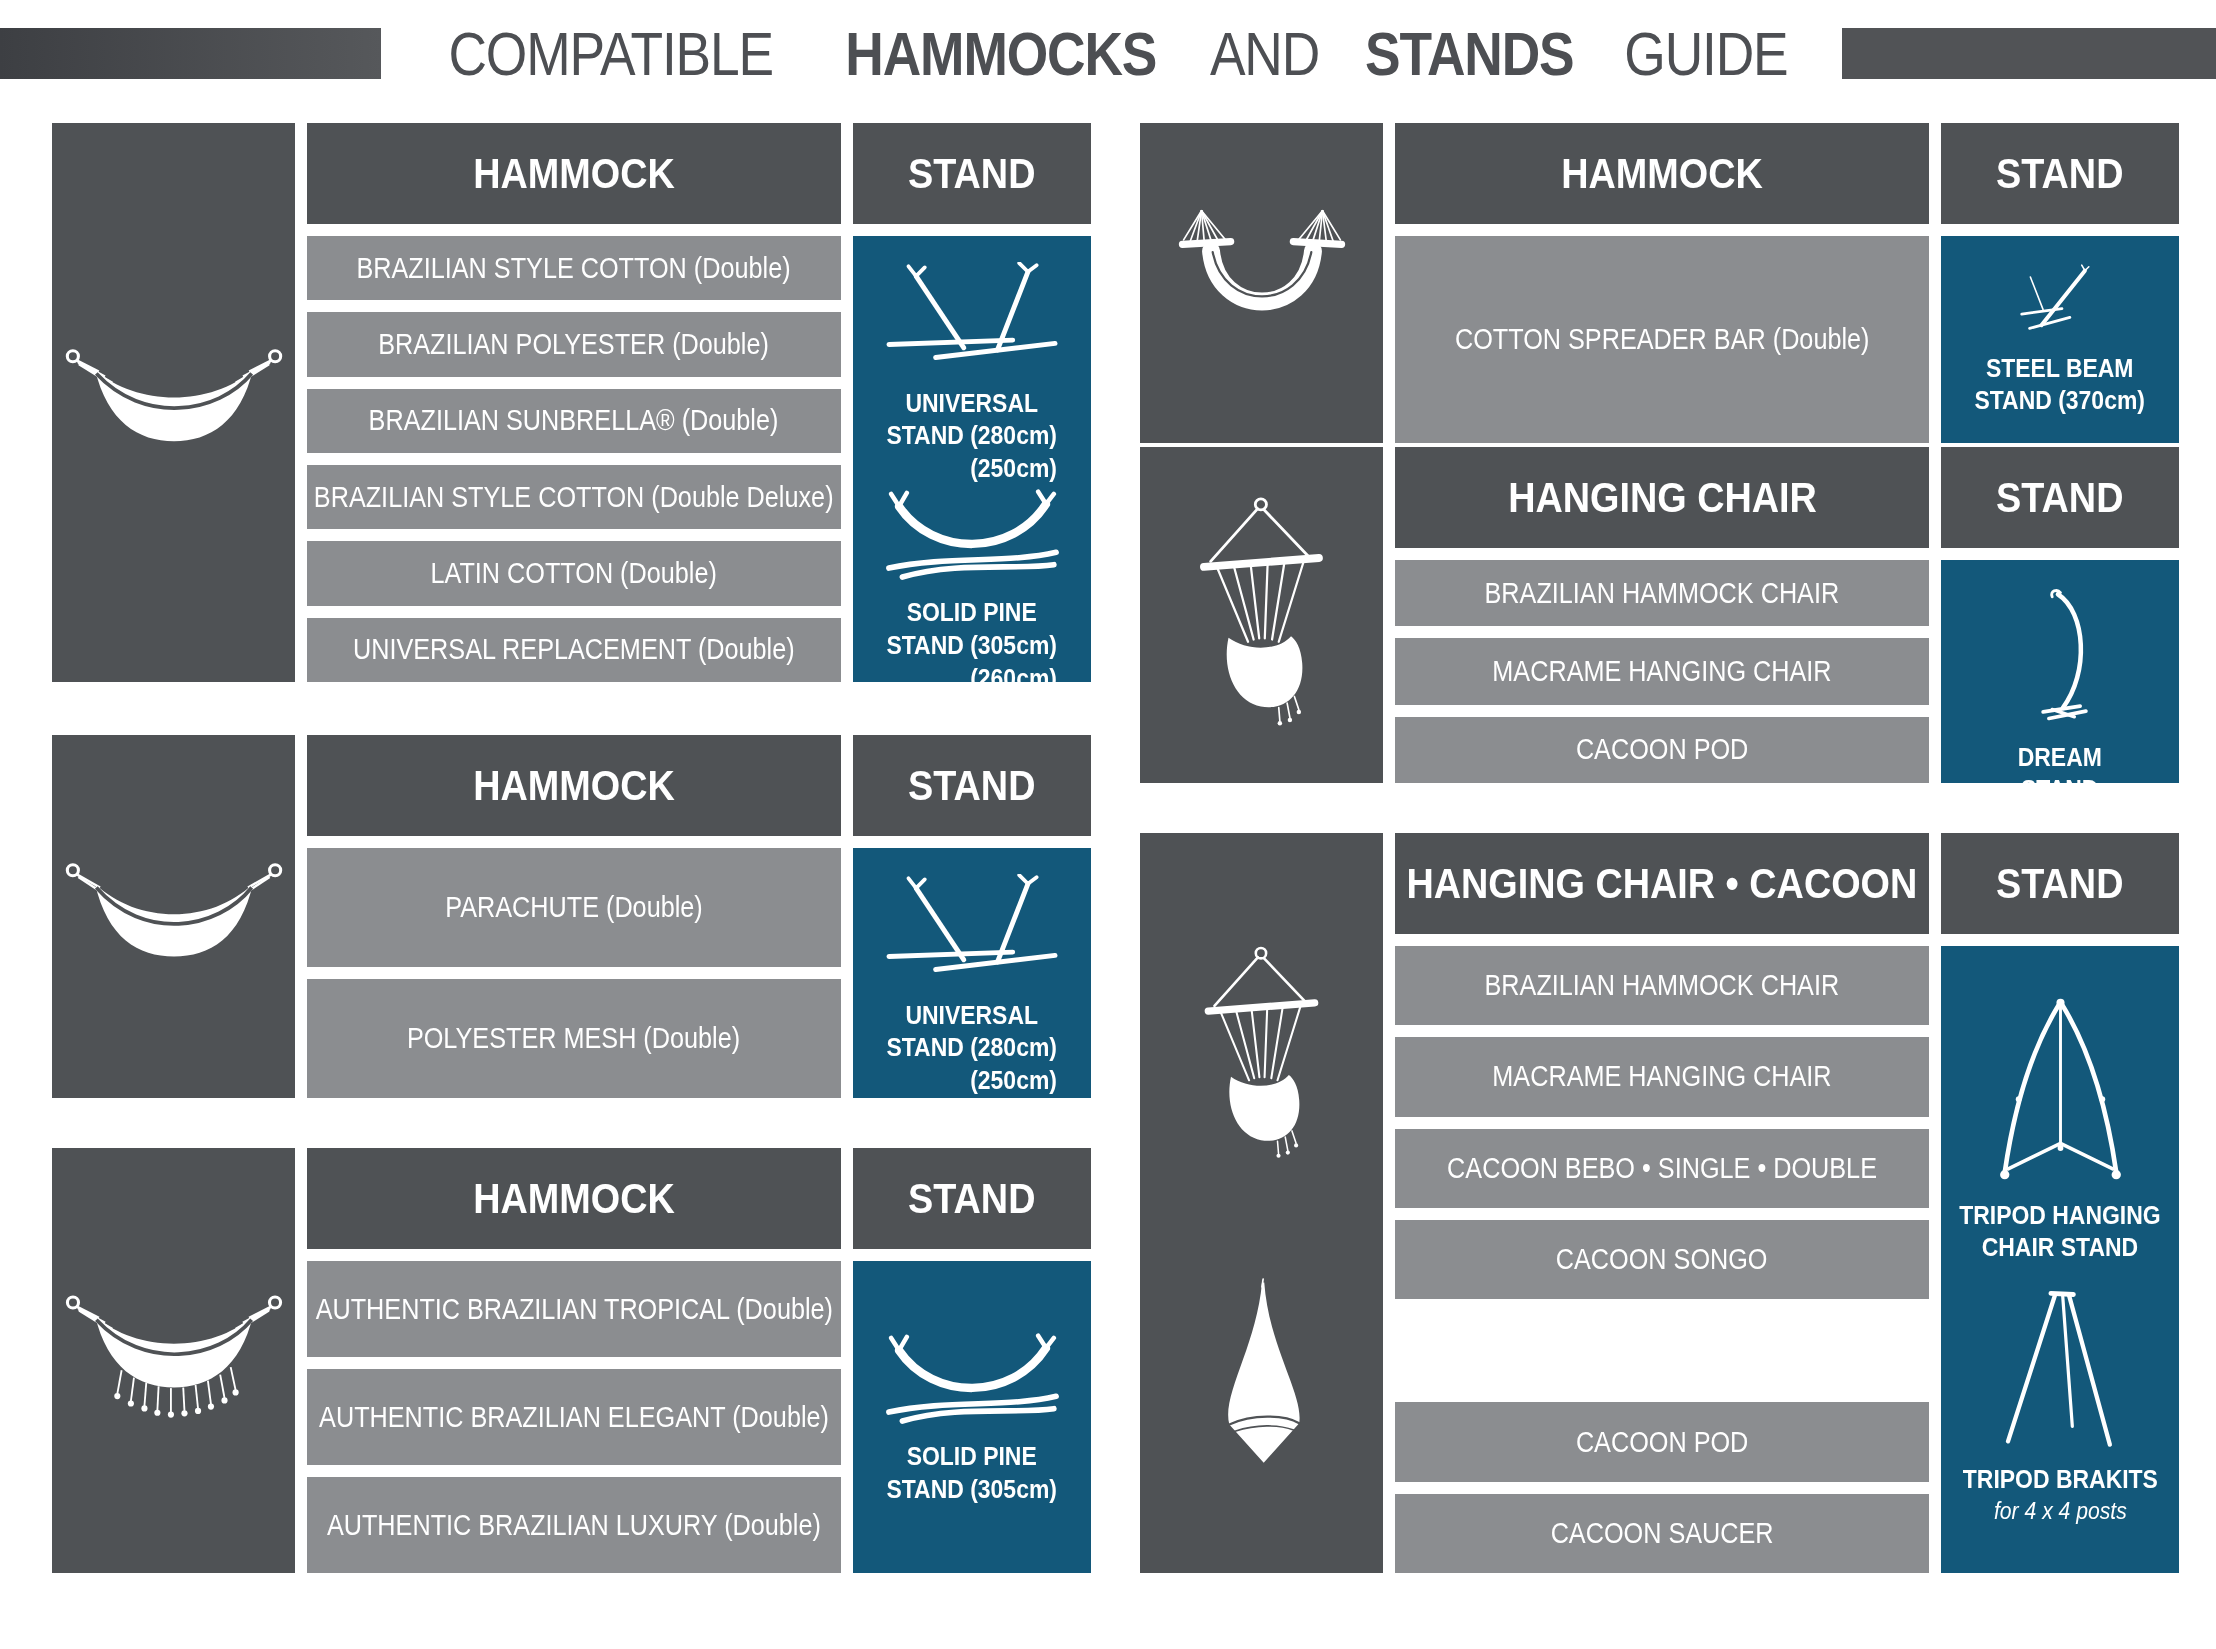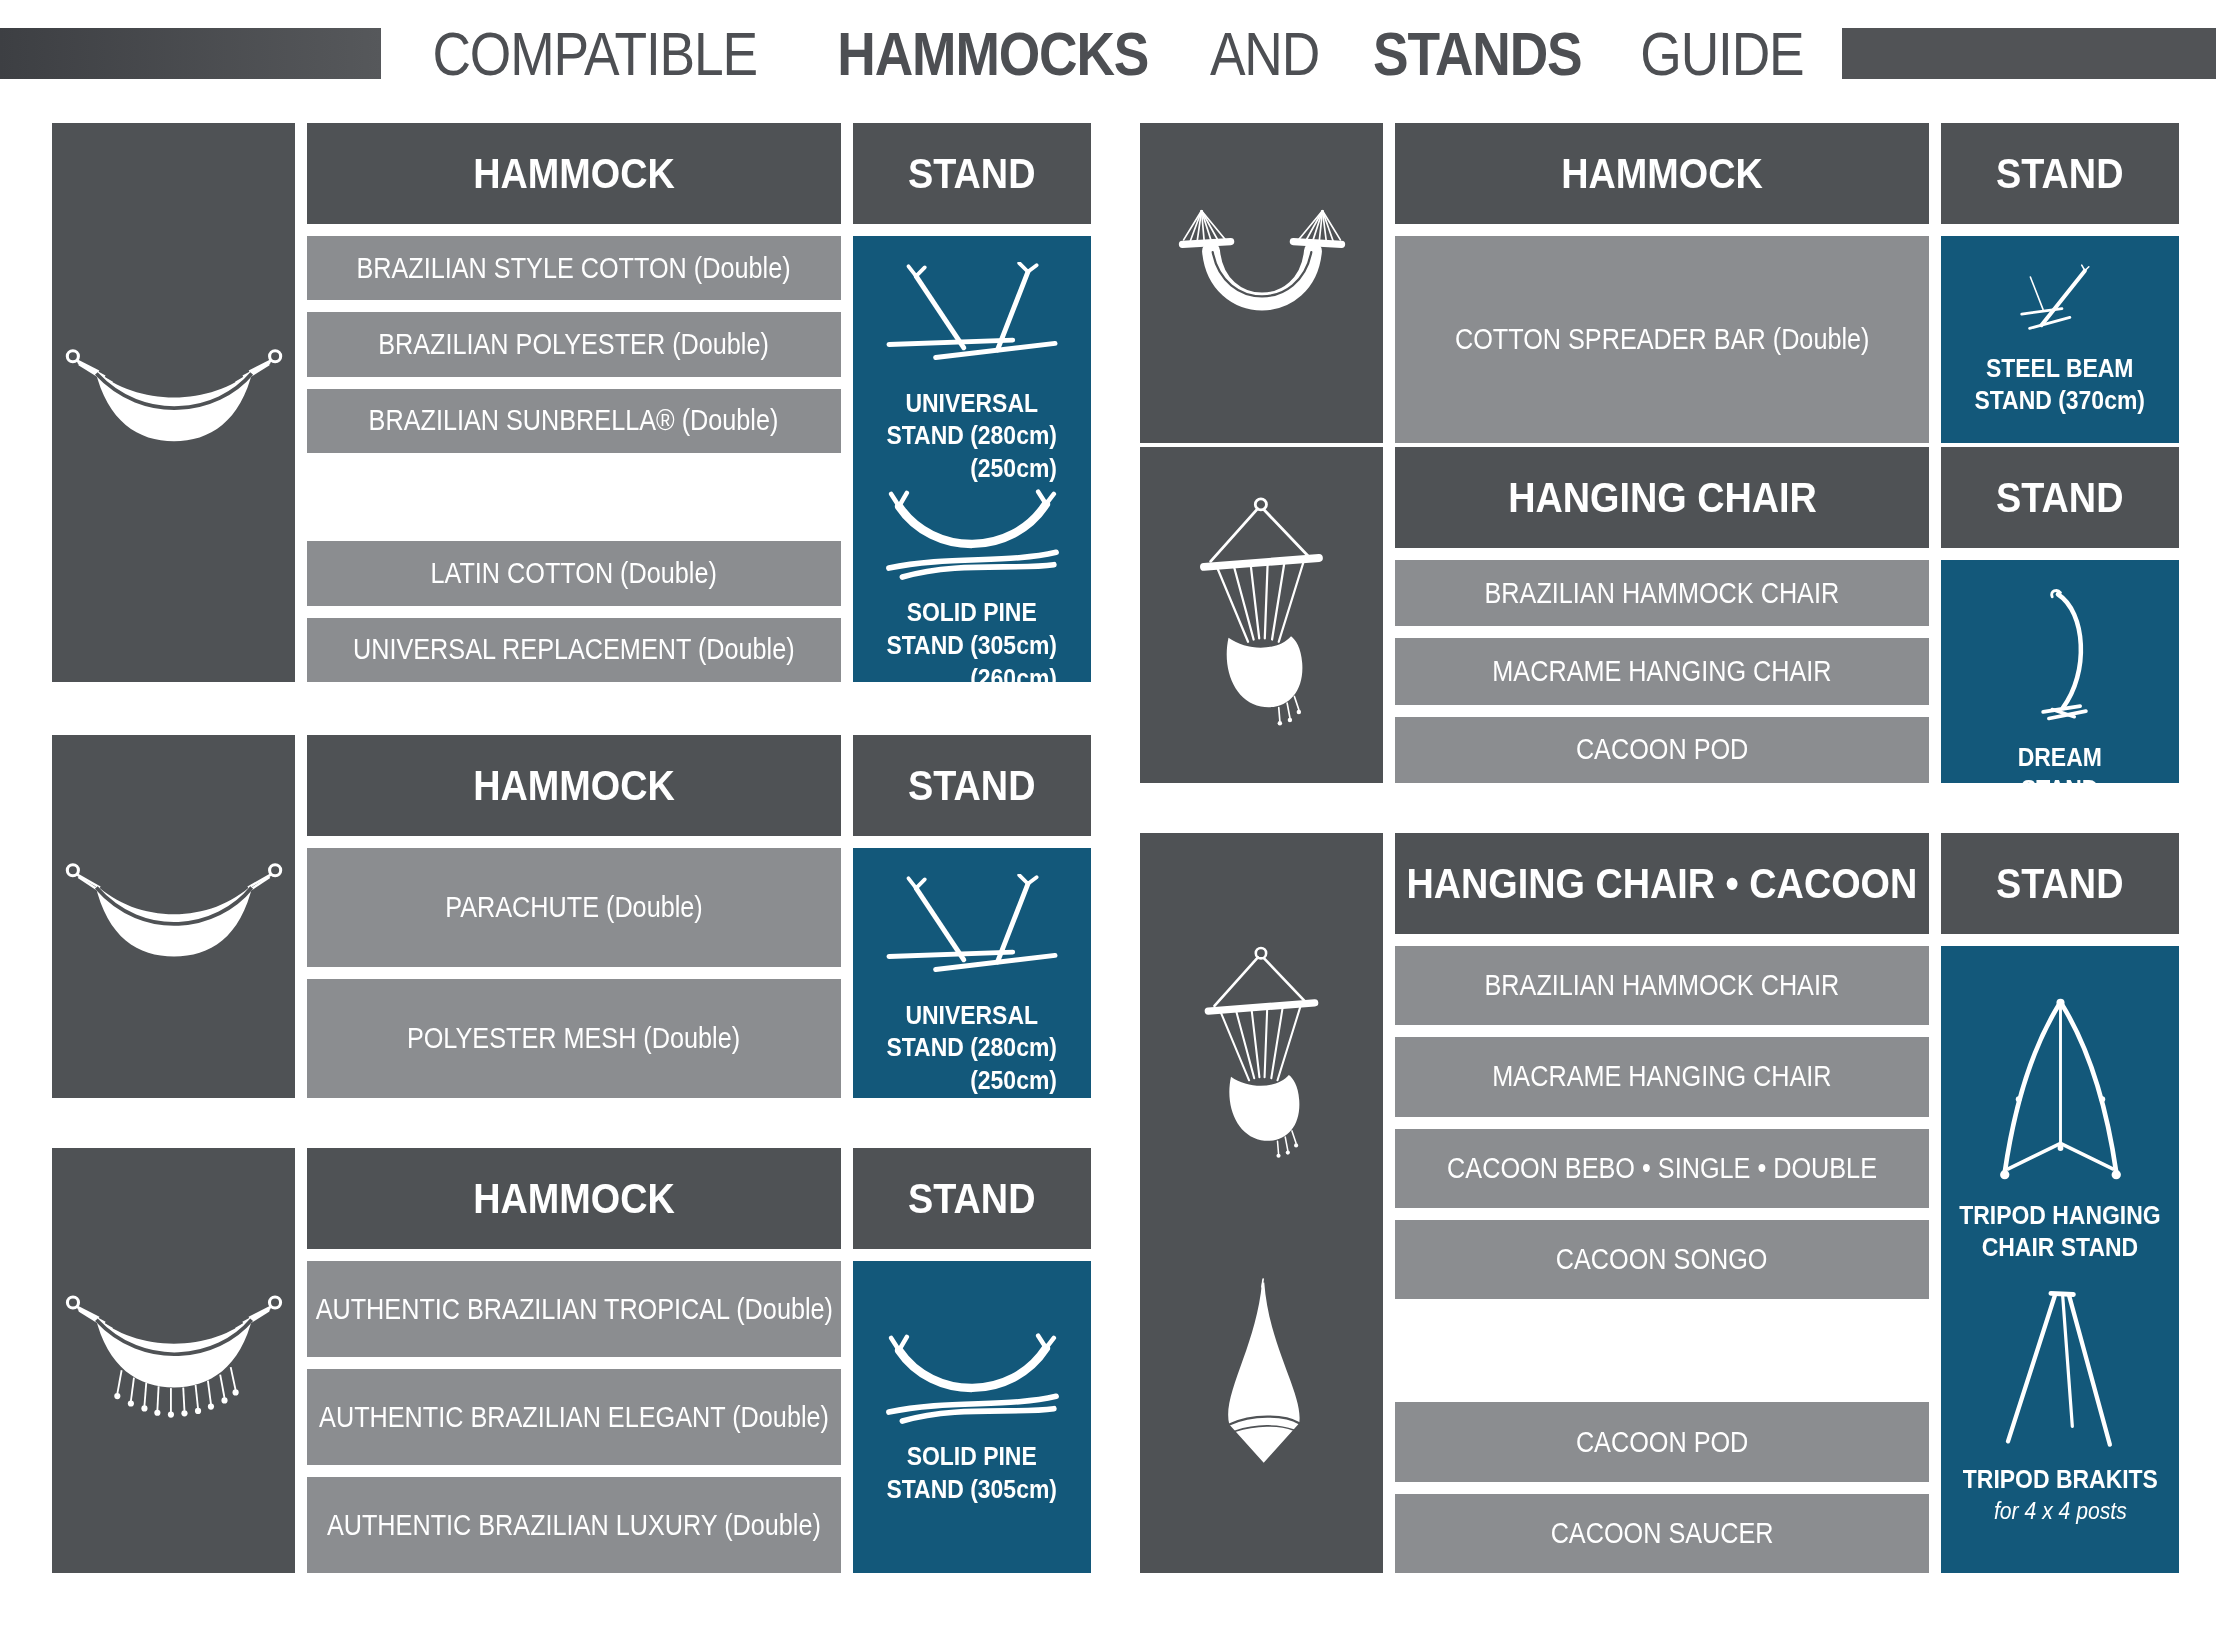--- a/index.html
+++ b/index.html
@@ -4,21 +4,21 @@
 <style>
   html,body{margin:0;padding:0;background:#ffffff;}
   .page{position:relative;width:2216px;height:1650px;background:#ffffff;
         font-family:"Liberation Sans",sans-serif;overflow:hidden;}
 
   
   .bar{position:absolute;top:28px;height:51px;}
   .bar.left{left:0;width:381px;background:linear-gradient(90deg,#3d3f43,#56585b);}
   .bar.right{left:1842px;width:374px;background:#515356;}
   .title{position:absolute;left:381px;top:12px;width:1461px;height:83px;
-         display:flex;align-items:center;justify-content:center;gap:28px;
+         display:flex;align-items:center;justify-content:center;gap:20px;
          color:#4d4f53;font-size:62px;letter-spacing:-1.3px;white-space:nowrap;}
   .title .w{display:inline-block;transform:scaleX(0.86);transform-origin:center;}
   .title .bold{font-weight:bold;}
 
   
   .ctable{position:absolute;width:1226px;display:grid;
           grid-template-columns:243px 534px 238px;column-gap:6.7px;row-gap:6.7px;gap:12px;}
   .iconbox{grid-column:1;grid-row:1/-1;background:#4f5255;
            display:flex;flex-direction:column;align-items:center;justify-content:space-evenly;}
   .hdr{background:#4f5255;color:#ffffff;font-weight:bold;font-size:42px;
@@ -82,20 +82,23 @@
       </div>
     <div class="rowcell" style="grid-row:2">
         <span class="cond">BRAZILIAN STYLE COTTON (Double)</span>
       </div>
     <div class="rowcell" style="grid-row:3">
         <span class="cond">BRAZILIAN POLYESTER (Double)</span>
       </div>
     <div class="rowcell" style="grid-row:4">
         <span class="cond">BRAZILIAN SUNBRELLA® (Double)</span>
       </div>
+    <div class="rowcell" style="grid-row:5">
+        <span class="cond">BRAZILIAN STYLE COTTON (Double Deluxe)</span>
+      </div>
     <div class="rowcell" style="grid-row:6">
         <span class="cond">LATIN COTTON (Double)</span>
       </div>
     <div class="rowcell" style="grid-row:7">
         <span class="cond">UNIVERSAL REPLACEMENT (Double)</span>
       </div>
     <div class="standcell">
       <div class="standgroup">
         <svg width="208" height="114" viewBox="0 0 330 210" fill="none" stroke="#ffffff" stroke-linecap="round">
           <path d="M62,26 L150,158" stroke-width="9"></path>

